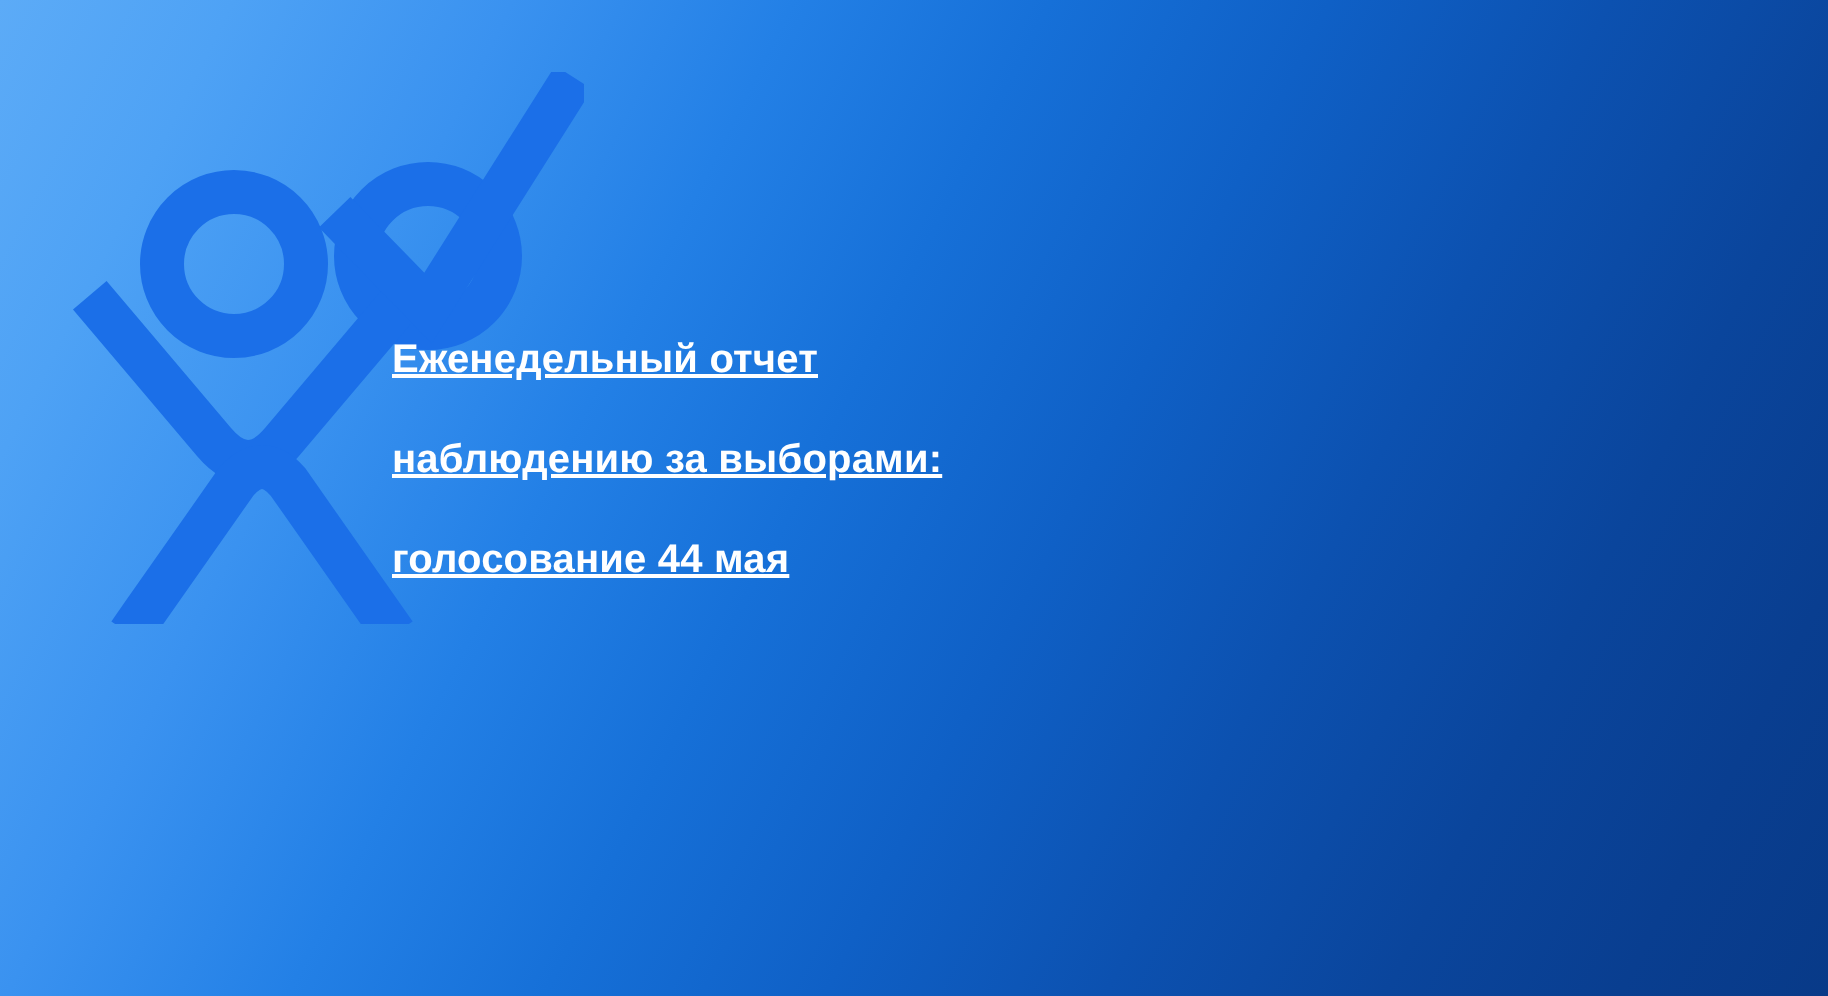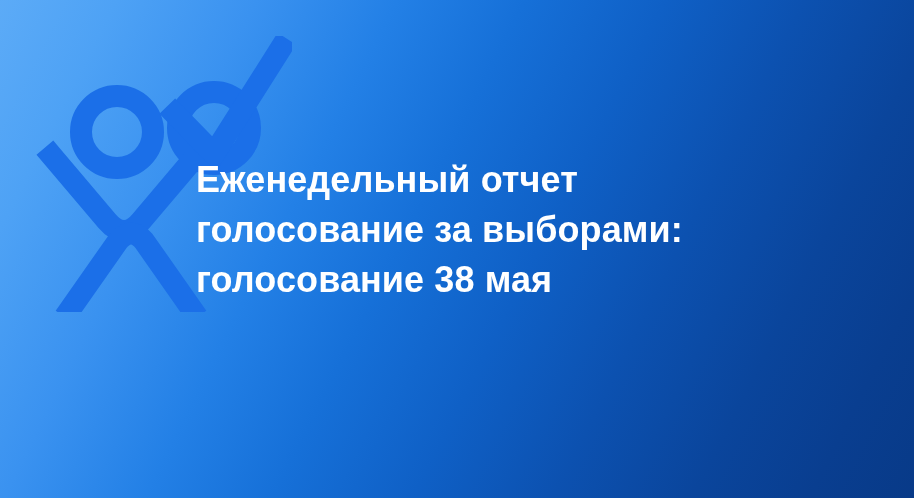--- a/index.html
+++ b/index.html
@@ -56,25 +56,26 @@
   }
   #logo svg { display: block; width: 100%; height: 100%; }
 
   
   #headline {
     position: absolute;
     left: 196px;
     top: 155px;
     width: 620px;
     color: #ffffff;
-    font-size: 36px;
+    font-size: 20px;
     font-weight: bold;
     line-height: 50px;
     letter-spacing: 0.1px;
     white-space: nowrap;
+    text-decoration: underline;
   }
   #headline .line { display: block; }
 </style>
 </head>
 <body>
 
 <div id="banner" class="grad">
 
   <div id="logo">
     <svg viewBox="0 0 256 276" xmlns="http://www.w3.org/2000/svg" aria-hidden="true">
@@ -88,17 +89,17 @@
 
         <path d="M 35 272 L 82 205 Q 95 190 108 205 L 155 272" stroke-linecap="square" stroke-linejoin="round"></path>
       </g>
 
       <path d="M 139 78 L 178 118 L 245 12" fill="none" stroke="#1b6fe8" stroke-width="22" stroke-linecap="square" stroke-linejoin="miter"></path>
     </svg>
   </div>
 
   <div id="headline">
     <span class="line">Еженедельный отчет</span>
-    <span class="line">голосование за выборами:</span>
-    <span class="line">голосование 38 мая</span>
+    <span class="line">наблюдению за выборами:</span>
+    <span class="line">голосование 44 мая</span>
   </div>
 
 </div>
 
 </body></html>

